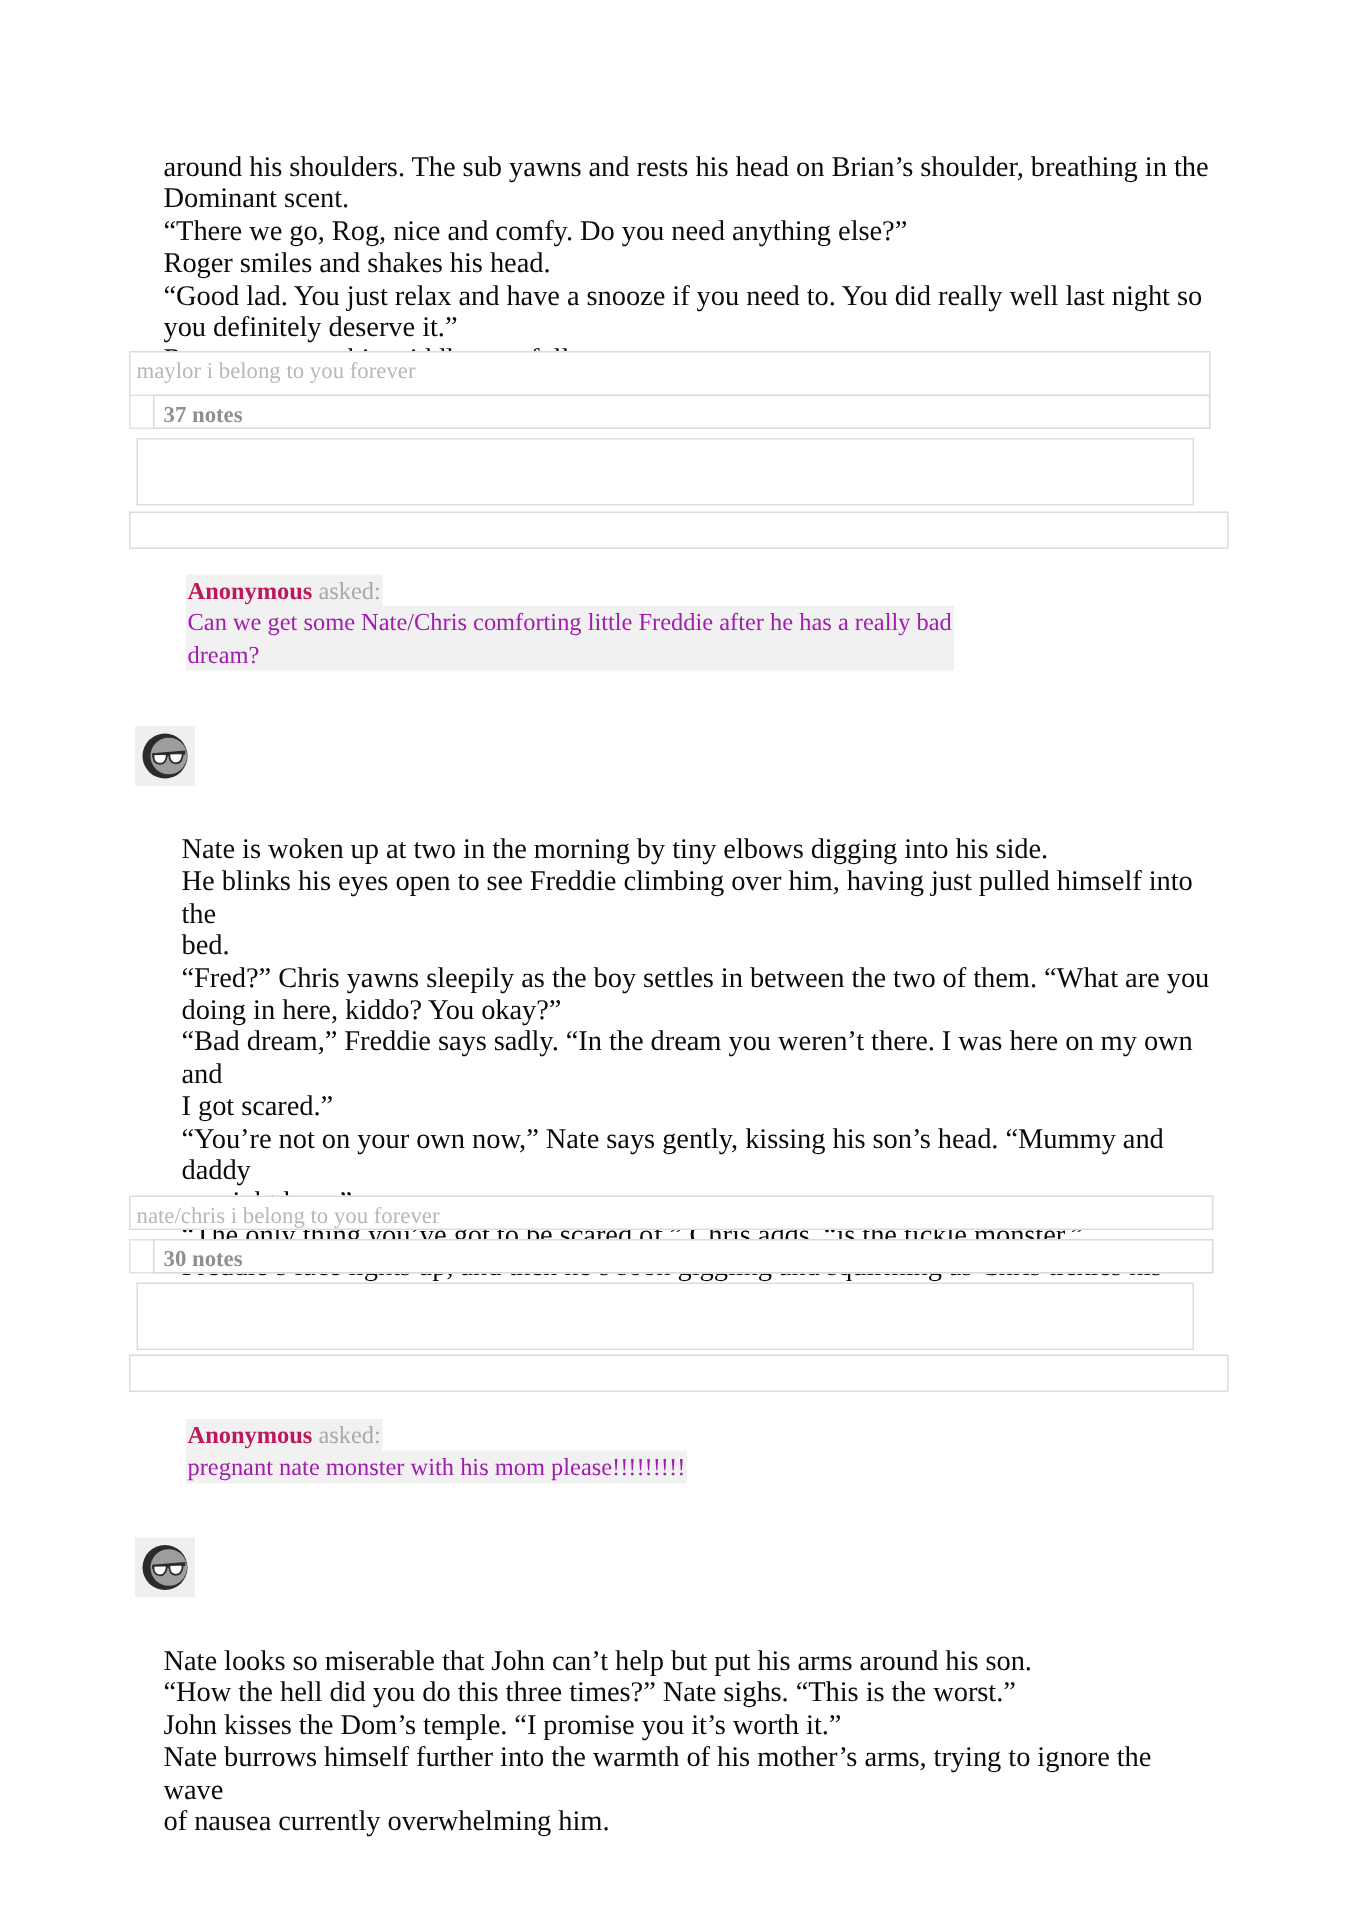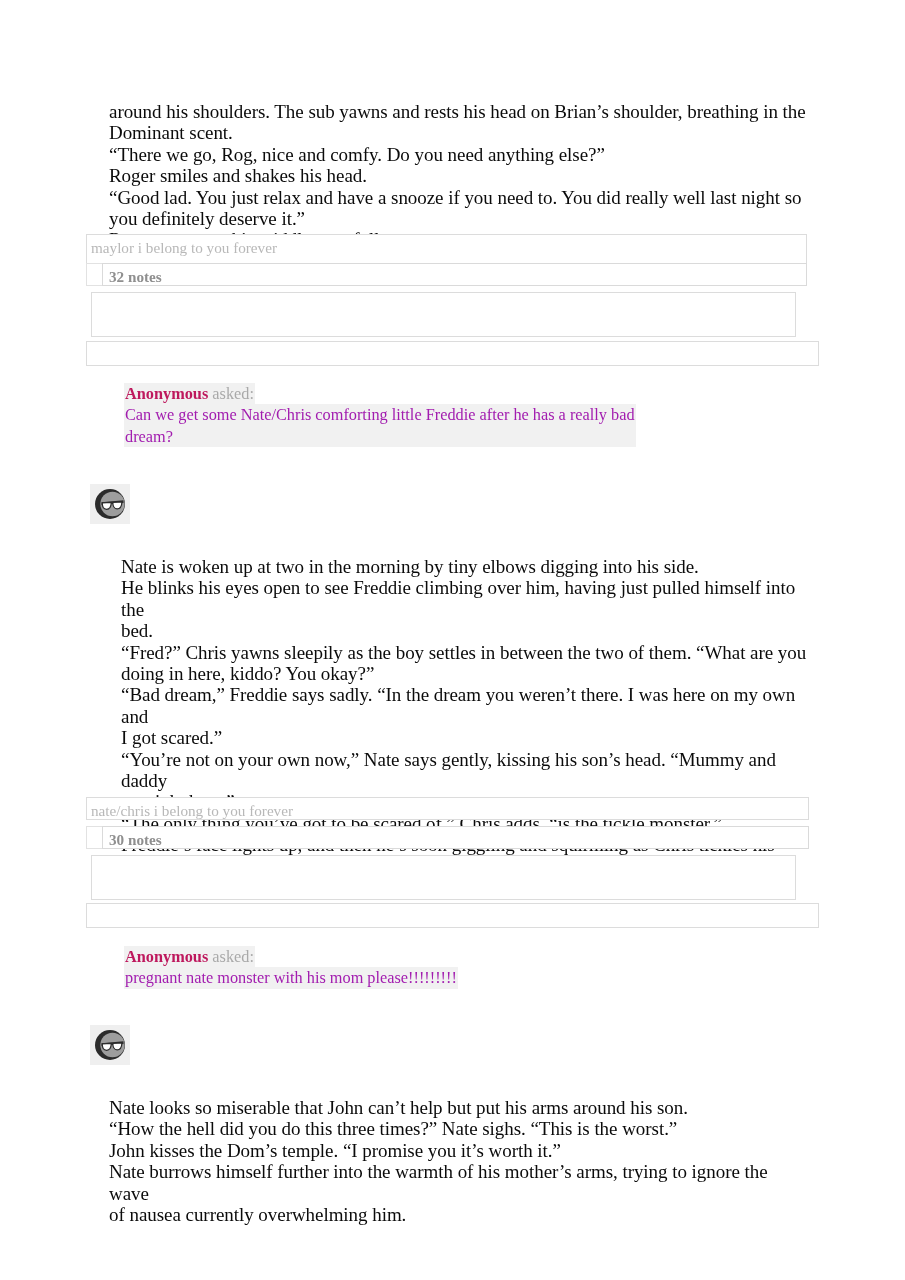--- a/index.html
+++ b/index.html
@@ -124,21 +124,21 @@
 Dominant scent.
 “There we go, Rog, nice and comfy. Do you need anything else?”
 Roger smiles and shakes his head.
 “Good lad. You just relax and have a snooze if you need to. You did really well last night so
 you definitely deserve it.”
 Roger squeezes his middle gratefully.</div>
 
   <div class="tagfield" style="left:86px; top:234px; width:721px; height:39px;">maylor i belong to you forever</div>
 
   <div class="notesouter" style="left:86px; top:263px; width:721px; height:23px;"></div>
-  <div class="notesinner" style="left:102px; top:263px; width:705px; height:23px;">32 notes</div>
+  <div class="notesinner" style="left:102px; top:263px; width:705px; height:23px;">37 notes</div>
 
   <div class="emptybox" style="left:91px; top:292px; width:705px; height:45px;"></div>
 
   <div class="emptybox" style="left:86px; top:341px; width:733px; height:25px;"></div>
 
   <div class="askwrap" style="left:124px; top:383px;">
     <span class="askline meta"><b>Anonymous</b><span> asked:</span></span>
     <span class="askline body">Can we get some Nate/Chris comforting little Freddie after he has a really bad
 dream?</span>
   </div>

